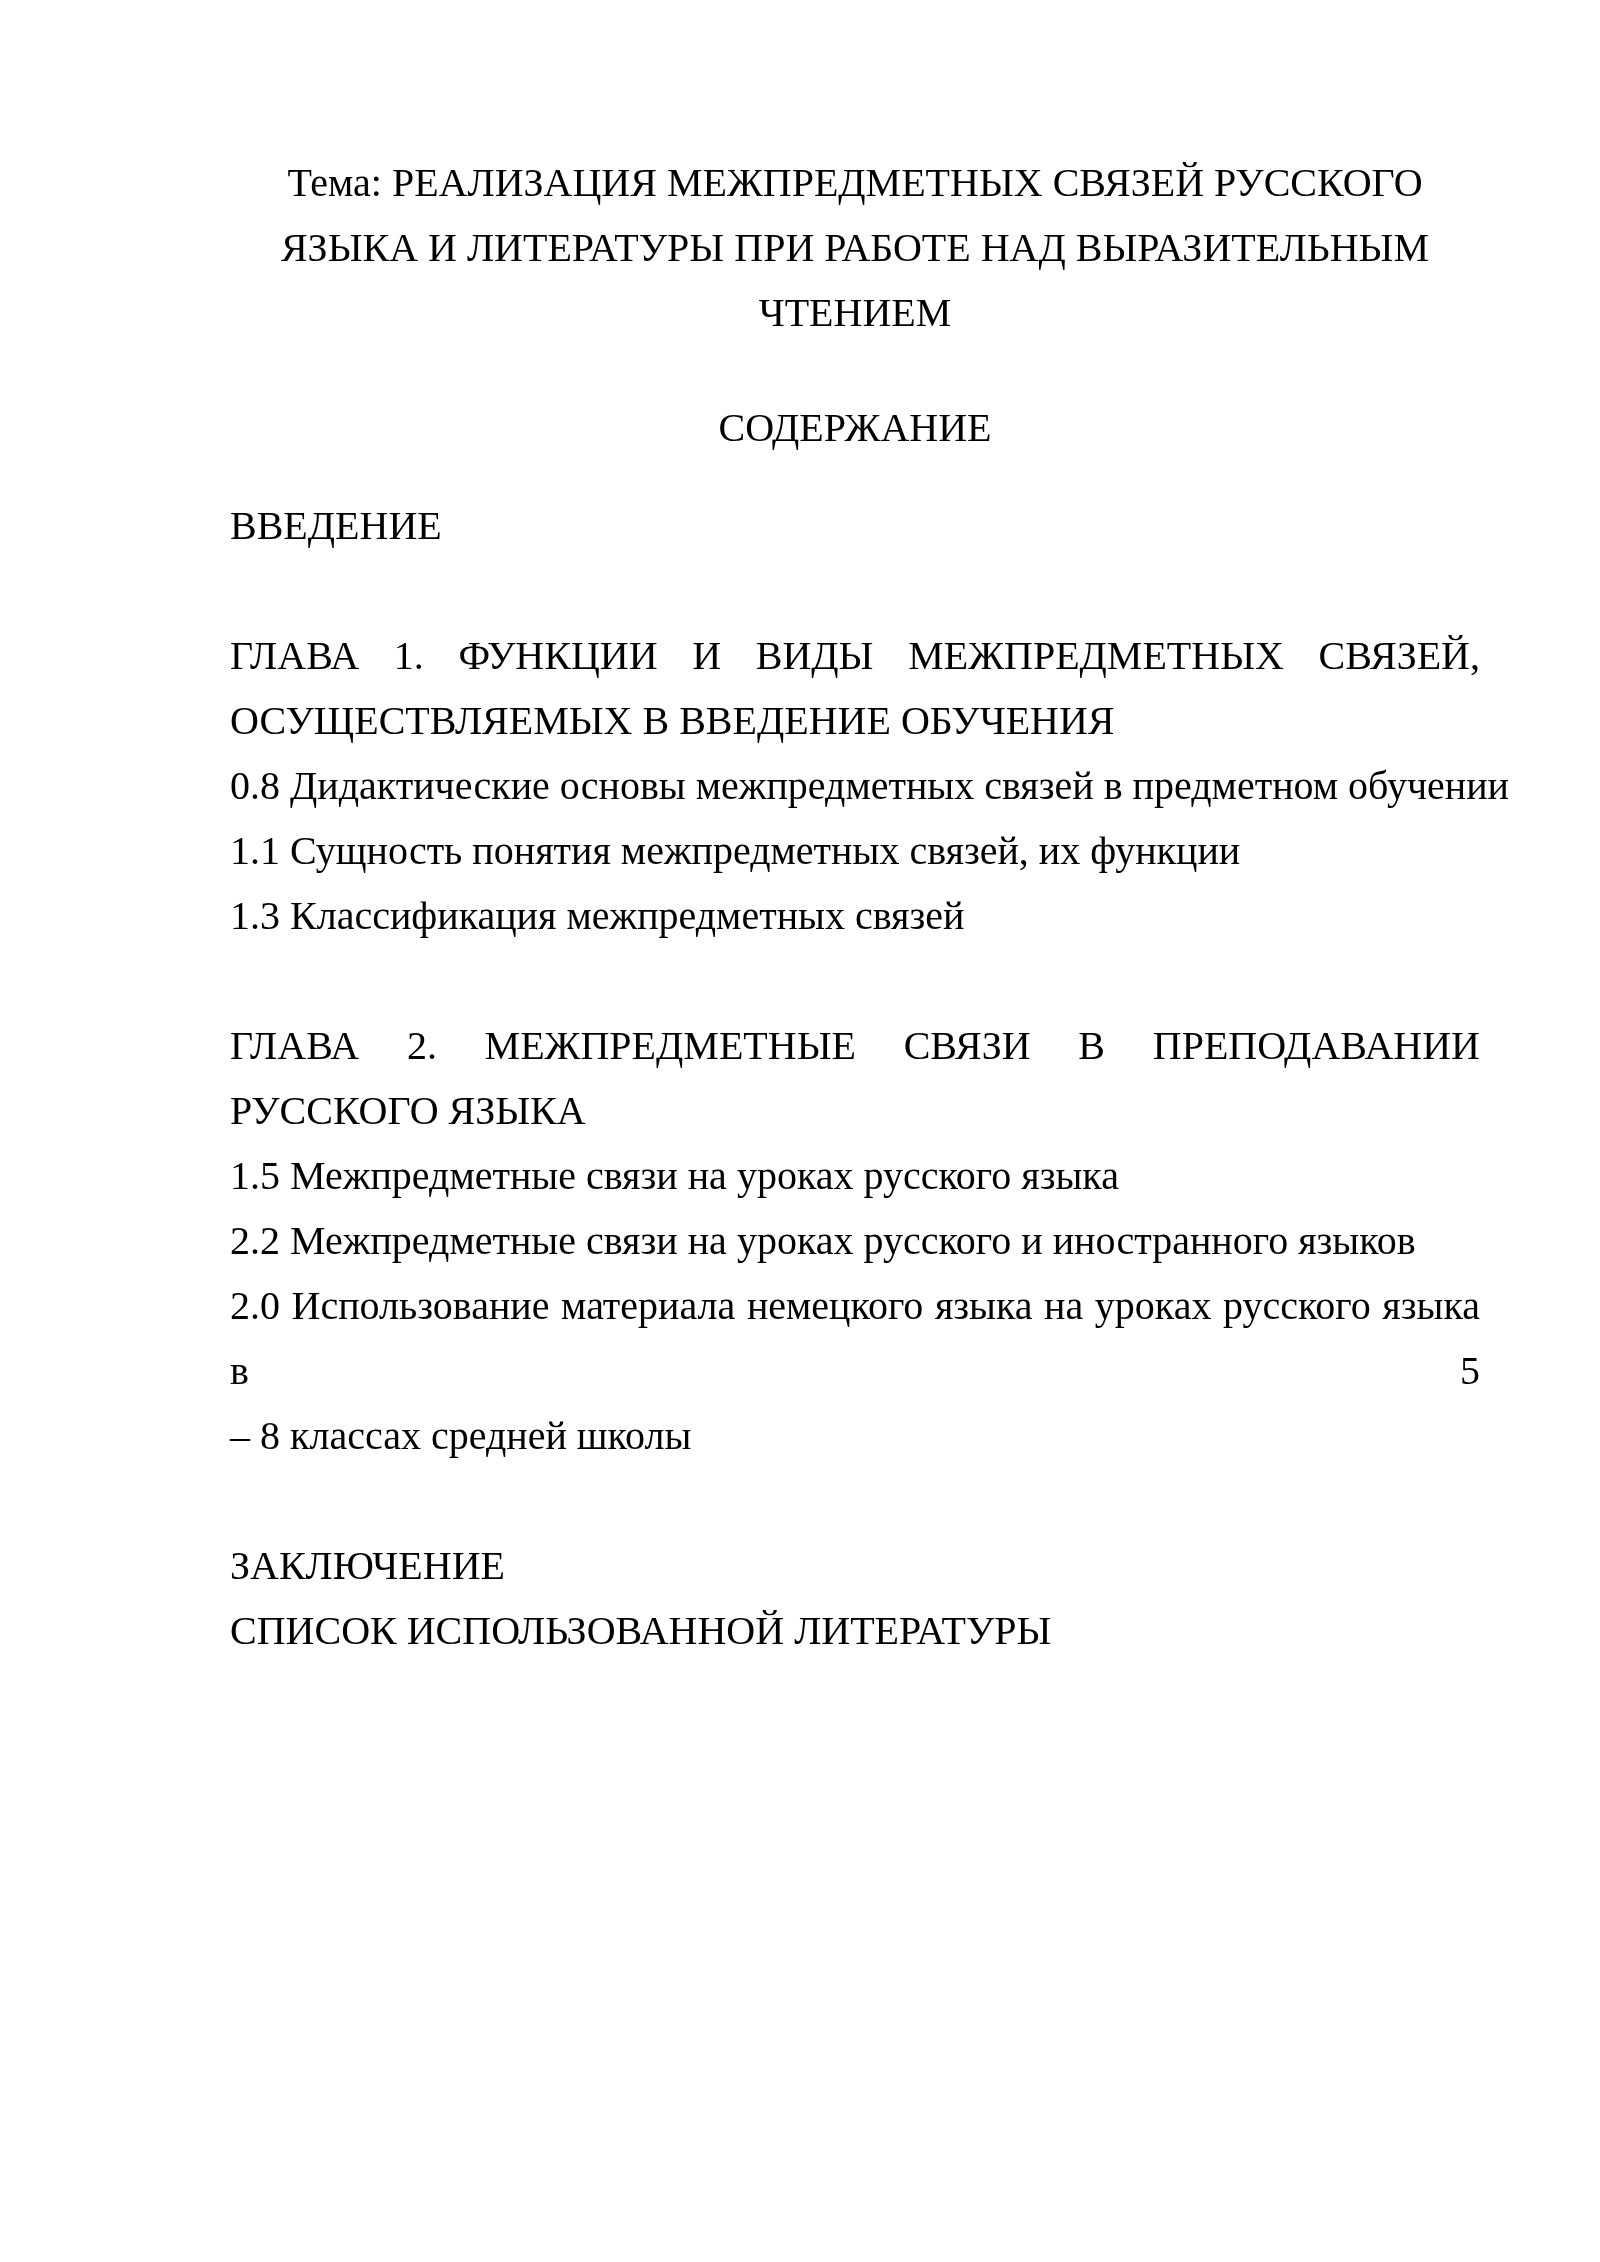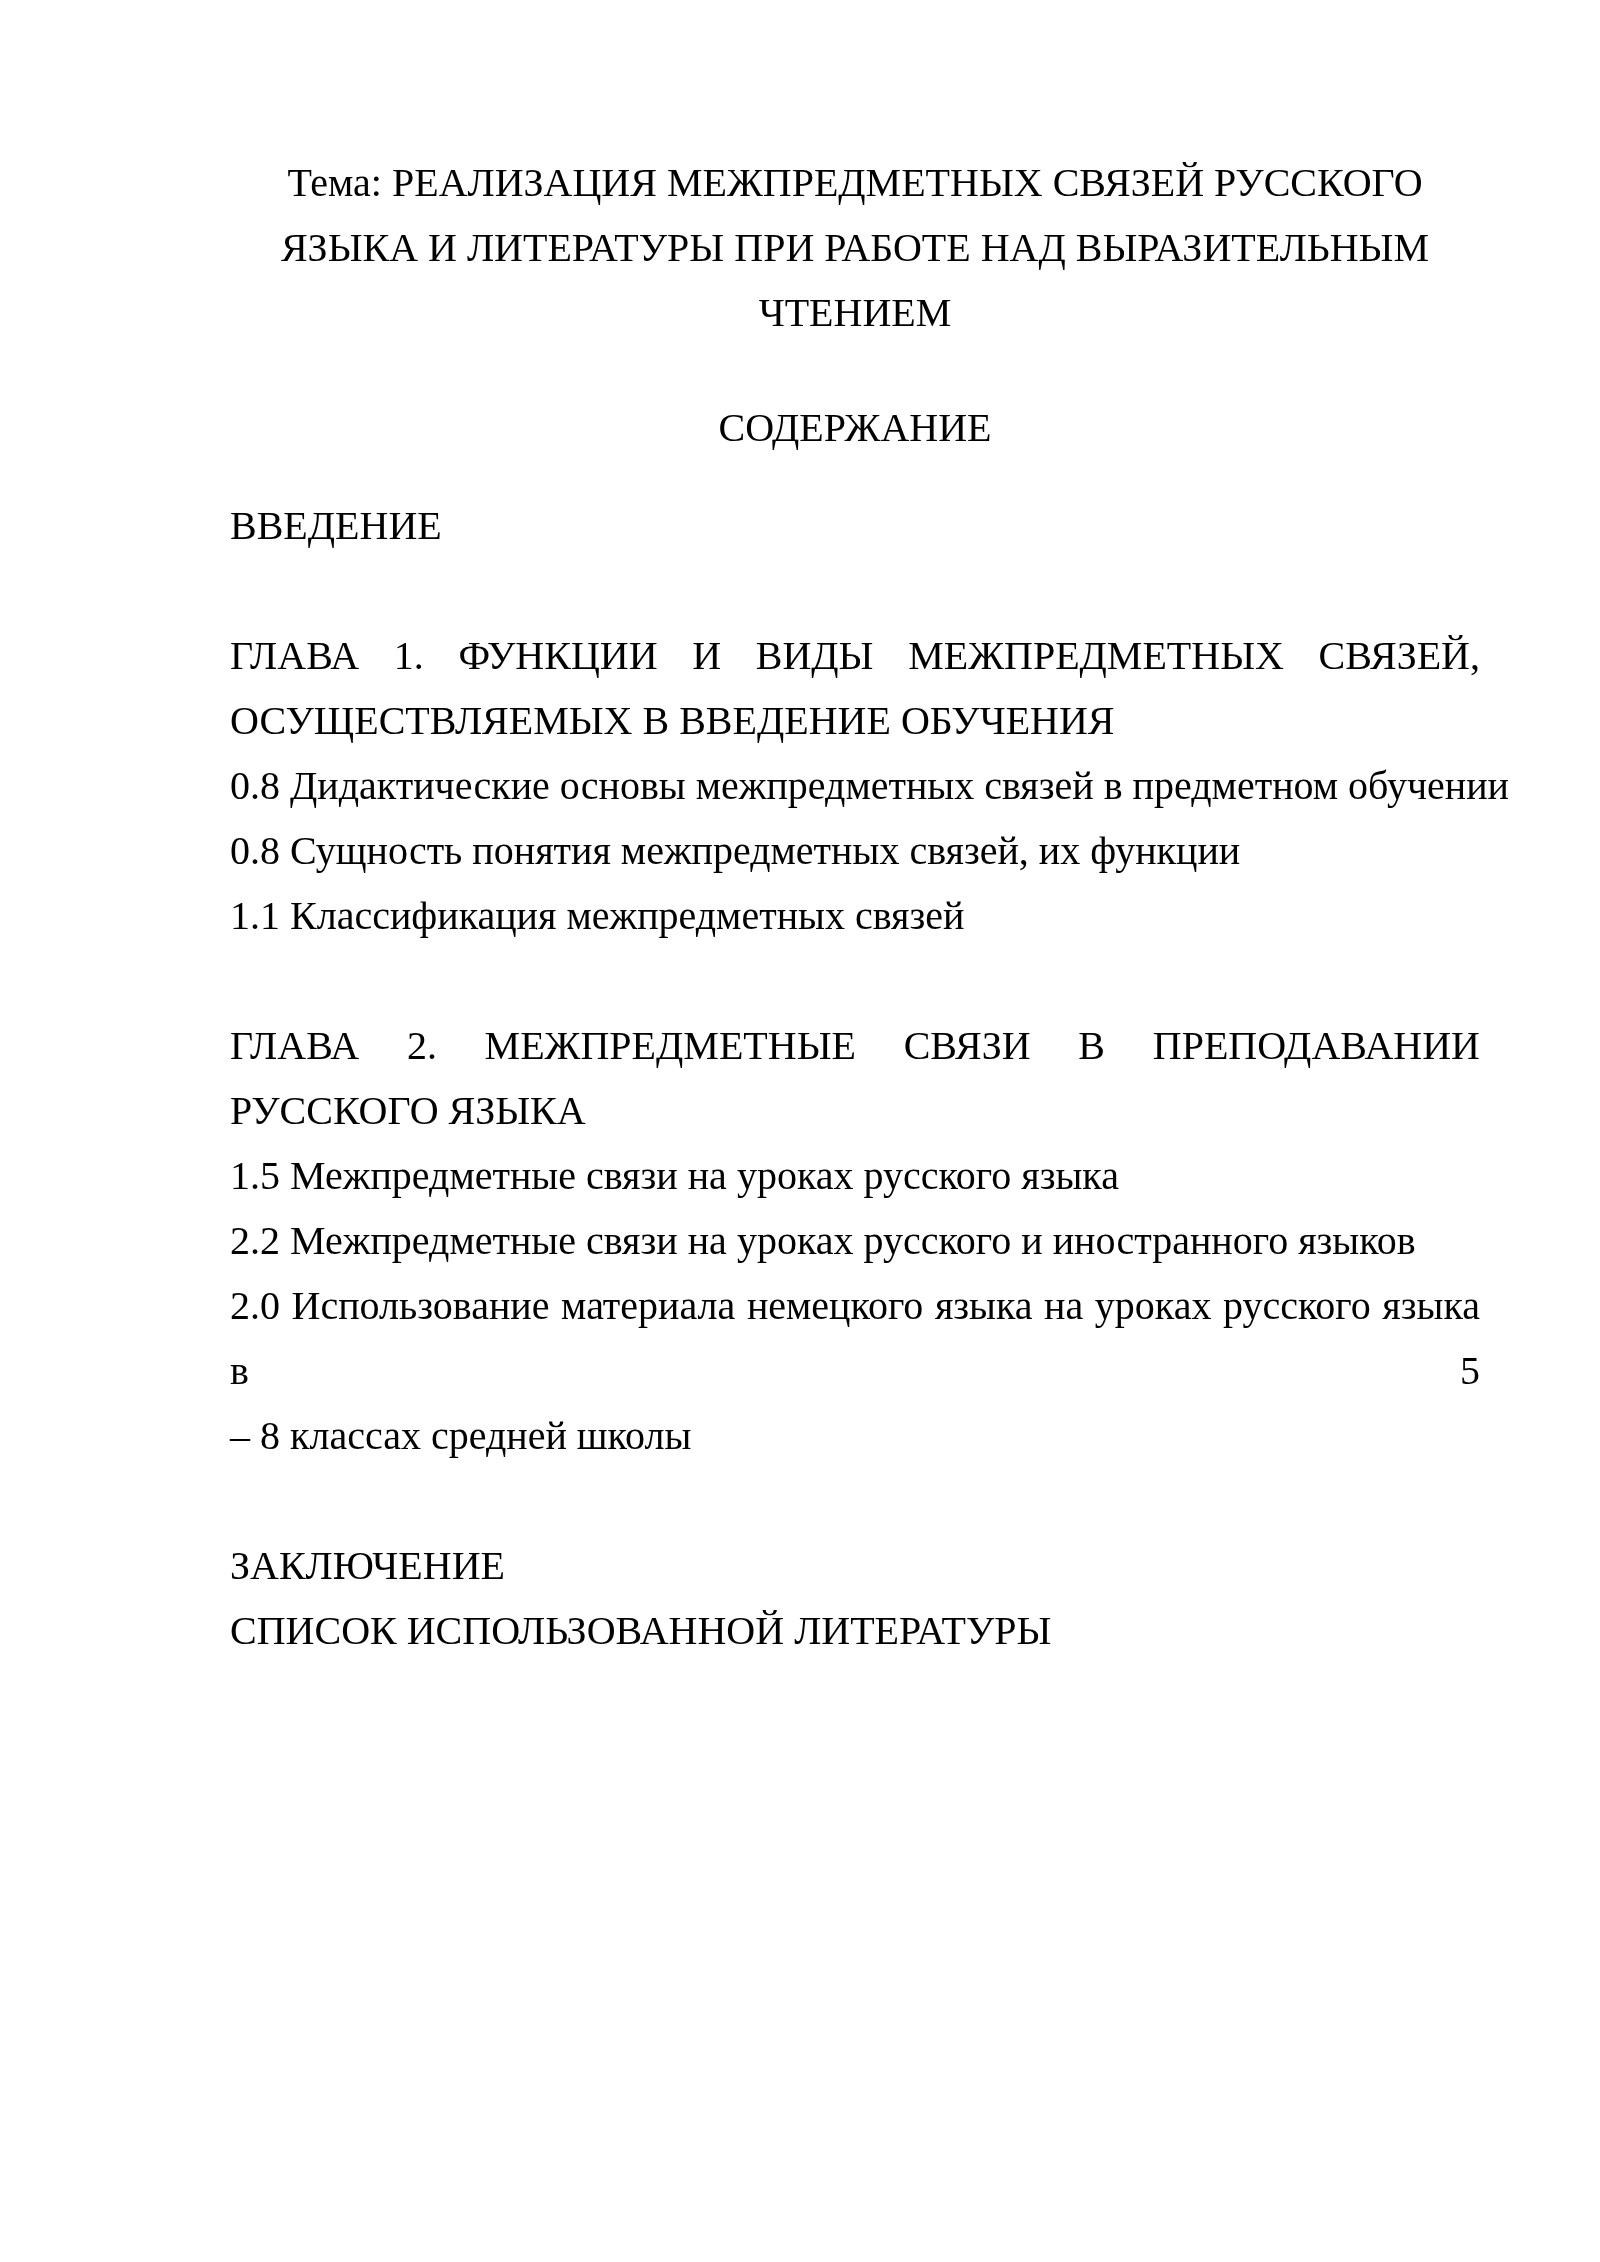--- a/index.html
+++ b/index.html
@@ -56,22 +56,22 @@
 
       <div class="line bold intro-line">ВВЕДЕНИЕ</div>
 
       <div class="chapter-heading">
         <div class="line bold just">ГЛАВА 1. ФУНКЦИИ И ВИДЫ МЕЖПРЕДМЕТНЫХ СВЯЗЕЙ,</div>
         <div class="line bold nowrap">ОСУЩЕСТВЛЯЕМЫХ В ВВЕДЕНИЕ ОБУЧЕНИЯ</div>
       </div>
 
       <div>
         <div class="line nowrap">0.8 Дидактические основы межпредметных связей в предметном обучении</div>
-        <div class="line nowrap">0.8 Сущность понятия межпредметных связей, их функции</div>
-        <div class="line nowrap">1.1 Классификация межпредметных связей</div>
+        <div class="line nowrap">1.1 Сущность понятия межпредметных связей, их функции</div>
+        <div class="line nowrap">1.3 Классификация межпредметных связей</div>
       </div>
 
       <div class="chapter-heading">
         <div class="line bold just">ГЛАВА 2. МЕЖПРЕДМЕТНЫЕ СВЯЗИ В ПРЕПОДАВАНИИ</div>
         <div class="line bold nowrap">РУССКОГО ЯЗЫКА</div>
       </div>
 
       <div>
         <div class="line nowrap">1.5 Межпредметные связи на уроках русского языка</div>
         <div class="line nowrap">2.2 Межпредметные связи на уроках русского и иностранного языков</div>

